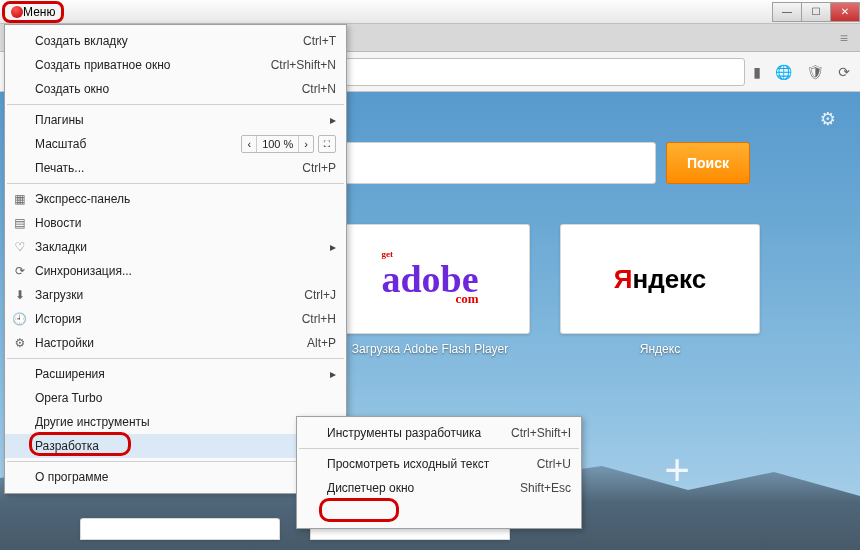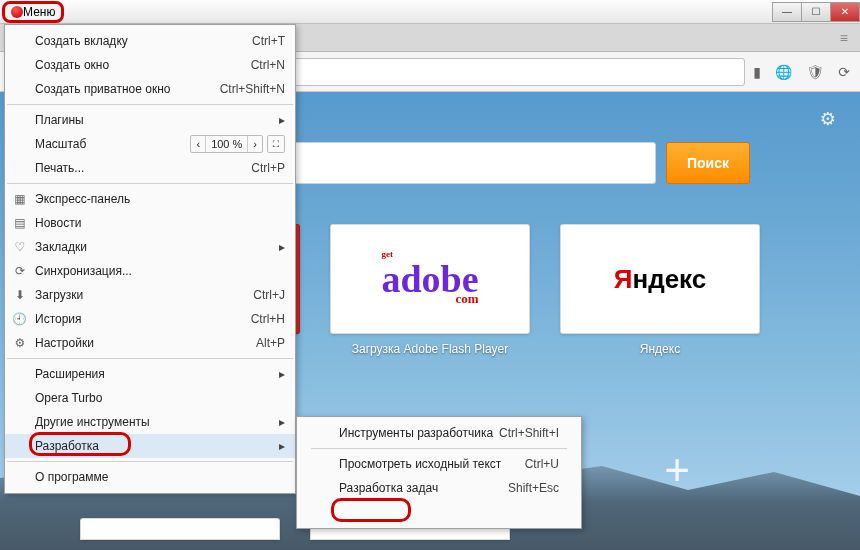--- a/index.html
+++ b/index.html
@@ -207,21 +207,21 @@
     background: #fff;
     border: 1px solid rgba(0,0,0,0.15);
     border-radius: 3px 3px 0 0;
     box-shadow: 0 1px 3px rgba(0,0,0,0.15);
   }
   
   .mainmenu {
     position: absolute;
     top: 24px;
     left: 4px;
-    width: 292px;
+    width: 343px;
     background: #fafafa;
     border: 1px solid #a0a0a0;
     box-shadow: 2px 2px 6px rgba(0,0,0,0.25);
     z-index: 100;
     padding: 4px 0;
   }
   .mi {
     display: flex;
     align-items: center;
     height: 24px;
@@ -279,21 +279,21 @@
   
   .submenu {
     position: absolute;
     top: 416px;
     left: 296px;
     width: 286px;
     background: #fafafa;
     border: 1px solid #a0a0a0;
     box-shadow: 2px 2px 6px rgba(0,0,0,0.25);
     z-index: 101;
-    padding: 4px 12px;
+    padding: 4px 0;
   }
 </style>
 </head>
 <body>
 
 <div class="mountains"></div>
 
 <div class="titlebar">
   <div class="menu-button">
     <span class="opera-logo"></span>
@@ -365,26 +365,26 @@
     <div class="stub"></div>
   </div>
 </div>
 
 <div class="mainmenu">
   <div class="mi">
     <span class="label">Создать вкладку</span>
     <span class="shortcut">Ctrl+T</span>
   </div>
   <div class="mi">
+    <span class="label">Создать приватное окно</span>
+    <span class="shortcut">Ctrl+Shift+N</span>
+  </div>
+  <div class="mi">
     <span class="label">Создать окно</span>
     <span class="shortcut">Ctrl+N</span>
-  </div>
-  <div class="mi">
-    <span class="label">Создать приватное окно</span>
-    <span class="shortcut">Ctrl+Shift+N</span>
   </div>
   <hr class="sep">
   <div class="mi">
     <span class="label">Плагины</span>
     <span class="sub">▸</span>
   </div>
   <div class="mi">
     <span class="label">Масштаб</span>
     <span class="zoomctrl">
       <span>‹</span>
@@ -457,19 +457,19 @@
   <div class="mi">
     <span class="label">Инструменты разработчика</span>
     <span class="shortcut">Ctrl+Shift+I</span>
   </div>
   <hr class="sep">
   <div class="mi">
     <span class="label">Просмотреть исходный текст</span>
     <span class="shortcut">Ctrl+U</span>
   </div>
   <div class="mi">
-    <span class="label">Разработка задач</span>
+    <span class="label">Диспетчер окно</span>
     <span class="shortcut">Shift+Esc</span>
   </div>
   <div class="mi" style="position:relative;">
     <span class="mi-redring" style="left:22px; top:-2px; width:80px; height:24px;"></span>
   </div>
 </div>
 
 </body></html>

